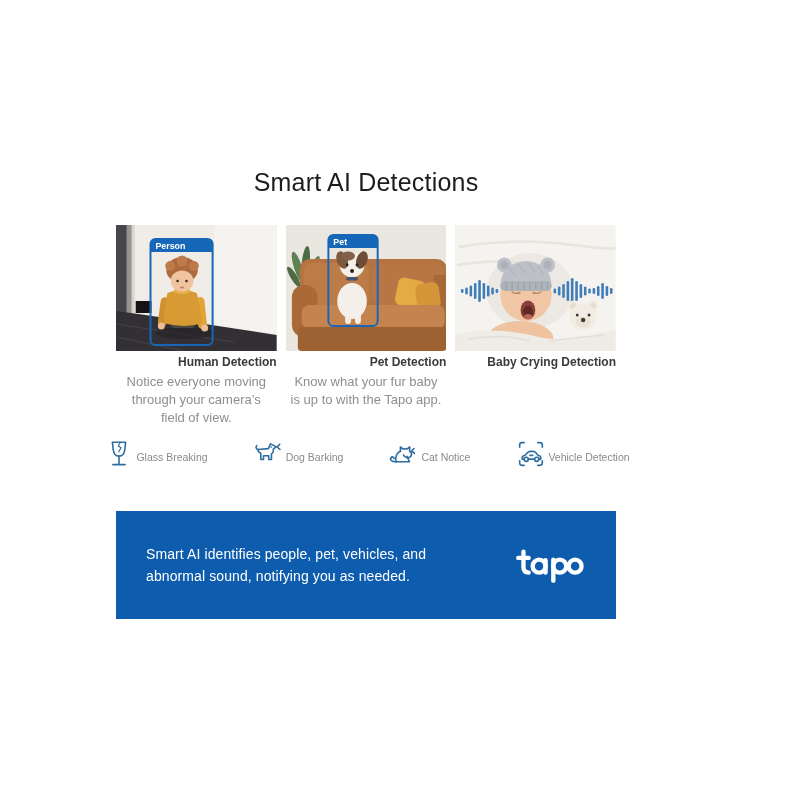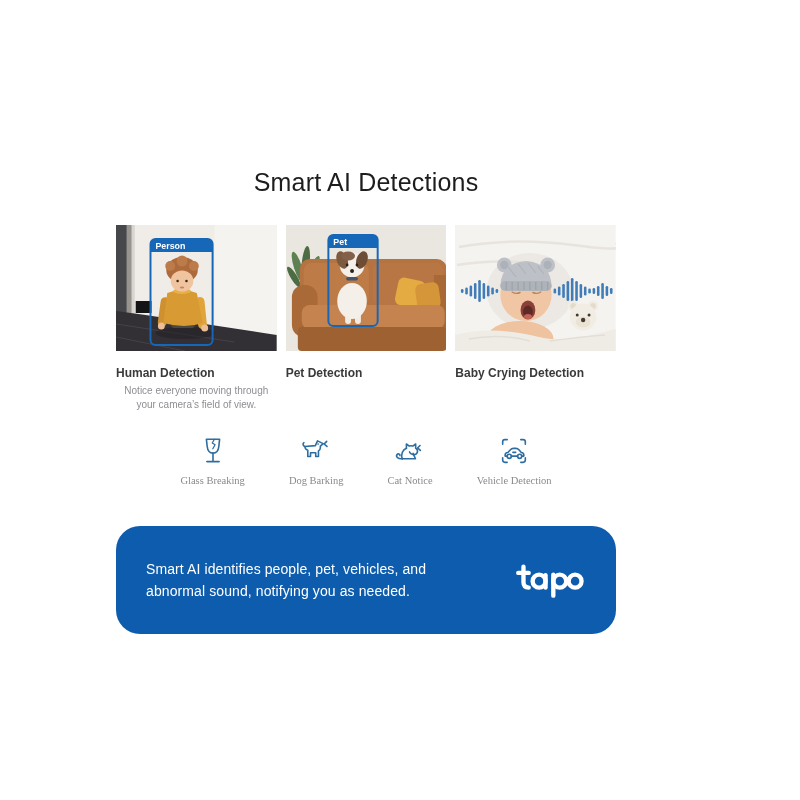--- a/index.html
+++ b/index.html
@@ -3,28 +3,28 @@
 <meta charset="utf-8">
 <style>
   html,body{margin:0;padding:0;background:#ffffff;}
   body{width:800px;height:800px;font-family:"Liberation Sans",sans-serif;}
   .stage{position:relative;width:732px;height:800px;background:#fff;overflow:hidden;}
   .content{width:500px;margin:0 auto;padding-top:168px;}
   .page-title{margin:0;font-size:25px;font-weight:500;letter-spacing:.2px;color:#1d1d1f;text-align:center;}
   .features{display:flex;gap:9px;margin-top:28px;}
   .feature{flex:1;margin:0;}
   .photo{width:100%;height:126px;display:block;}
-  .f-title{margin-top:15px;font-size:12px;font-weight:bold;color:#3a3a3c;text-align:left;}
-  .f-desc{margin:4px auto 12px;max-width:156px;font-size:10px;line-height:1.38;color:#8e8e93;text-align:center;}
+  .f-title{margin-top:4px;font-size:12px;font-weight:bold;color:#3a3a3c;text-align:right;}
+  .f-desc{margin:4px auto 0;max-width:156px;font-size:13px;line-height:1.38;color:#8e8e93;text-align:center;}
   .beta-heading{margin-top:30px;font-size:13.5px;font-weight:500;color:#2c2c2e;text-align:center;}
   .beta-row{display:flex;justify-content:center;align-items:flex-start;gap:44px;margin-top:10px;}
-  .beta-item{display:flex;flex-direction:column;align-items:center;font-family:Liberation Serif, serif;}
+  .beta-item{display:flex;align-items:center;}
   .beta-icon{width:34px;height:34px;display:block;}
   .beta-label{margin-top:7px;font-size:10.5px;color:#8a8a8e;white-space:nowrap;}
-  .banner{margin-top:40px;width:500px;height:108px;background:#0d5cad;display:flex;align-items:center;justify-content:space-between;padding:0 30px;box-sizing:border-box;border-radius:24px;}
+  .banner{margin-top:40px;width:500px;height:108px;background:#0d5cad;display:flex;align-items:center;justify-content:space-between;padding:0 30px;box-sizing:border-box;}
   .banner-text{font-size:14px;line-height:22px;color:#ffffff;letter-spacing:.1px;}
   .banner-text span{display:block;}
   .tapo-logo{display:block;}
   .boxlabel{fill:#ffffff;font-family:"Liberation Sans",sans-serif;font-size:9px;font-weight:bold;}
   .icon-stroke{fill:none;stroke:#2e6da0;stroke-width:1.7;stroke-linecap:round;stroke-linejoin:round;}
   .icon-thin{fill:none;stroke:#2e6da0;stroke-width:1.3;stroke-linecap:round;stroke-linejoin:round;}
 </style>
 </head>
 <body>
 
@@ -107,20 +107,21 @@
             <circle cx="72" cy="40" r="1.4" fill="#2a241f"></circle>
             <circle cx="67" cy="46" r="2" fill="#26211c"></circle>
             <rect x="61" y="52" width="12" height="3.5" rx="1.75" fill="#44546a"></rect>
           </g>
           <rect x="43" y="10" width="50" height="91" rx="5" fill="none" stroke="#1767b8" stroke-width="2"></rect>
           <path d="M43 23 v-8.5 a4.5 4.5 0 0 1 4.5 -4.5 h41 a4.5 4.5 0 0 1 4.5 4.5 v8.5 z" fill="#1767b8"></path>
           <text class="boxlabel" x="48" y="20">Pet</text>
         </svg>
         <figcaption>
           <div class="f-title">Pet Detection</div>
+          <div class="f-desc">Know what your fur baby is up to with the Tapo app.</div>
         </figcaption>
       </figure>
 
       <figure class="feature">
         <svg class="photo" viewBox="0 0 163 126" preserveAspectRatio="none">
           <rect x="0" y="0" width="163" height="126" fill="#f5f3ef"></rect>
           <ellipse cx="76" cy="66" rx="44" ry="38" fill="#ece9e4"></ellipse>
           <path d="M4 22 Q60 12 120 20 T163 18 M2 40 Q40 34 70 38" stroke="#e6e2db" stroke-width="2.5" fill="none" opacity="0.9"></path>
           <g fill="#3f7cb8">
             <rect x="6" y="64" width="2.6" height="4" rx="1.3"></rect>

